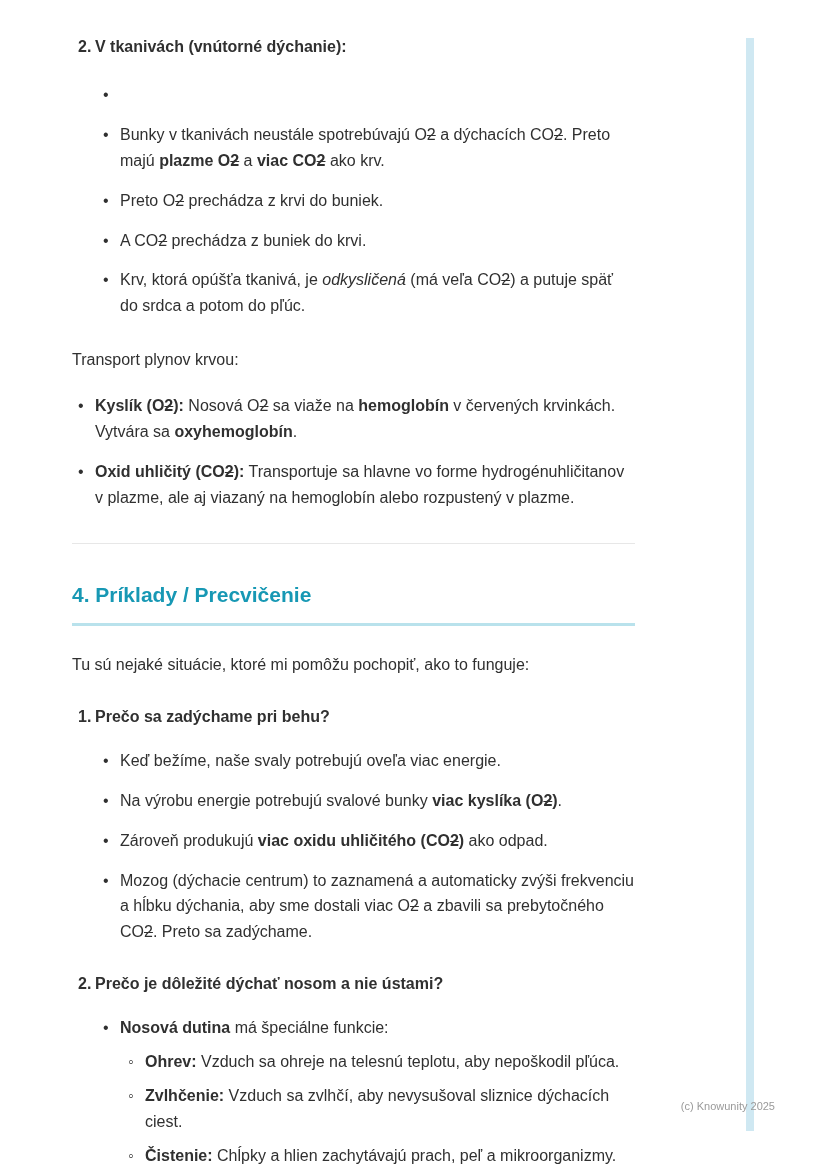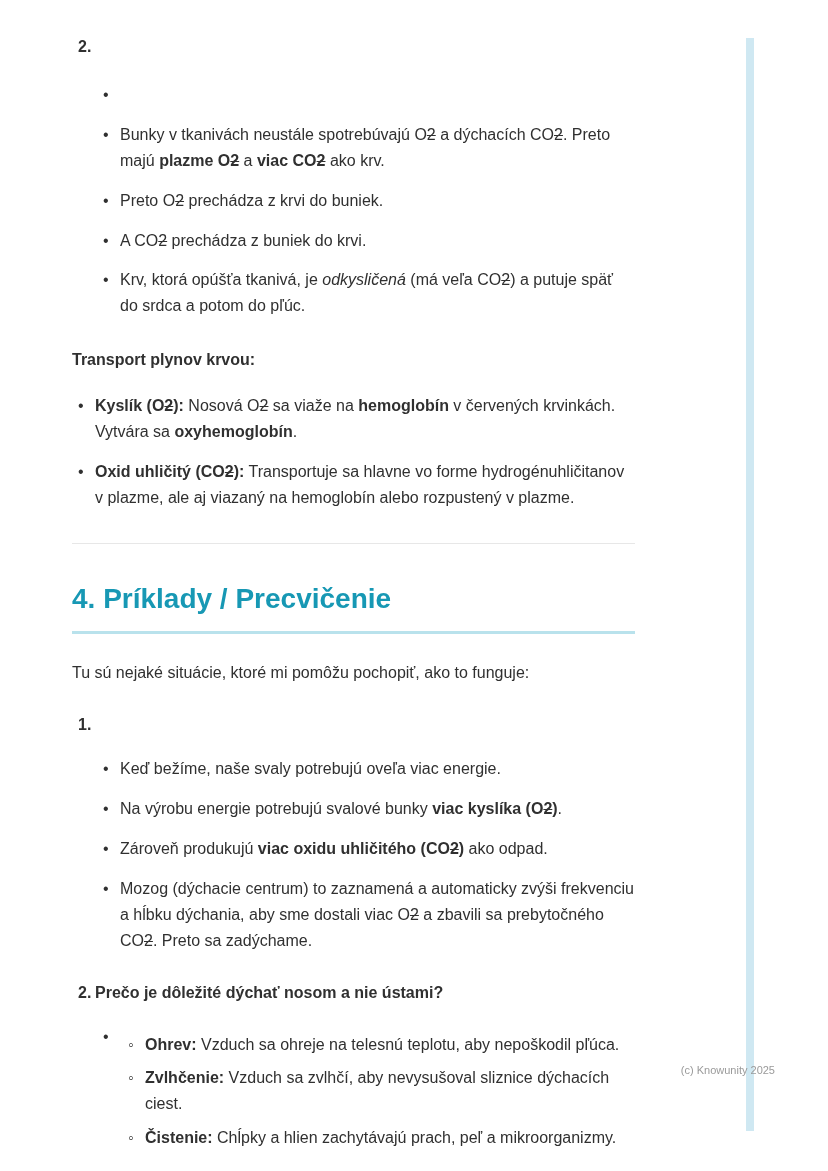--- a/index.html
+++ b/index.html
@@ -20,48 +20,49 @@
 
   ul.bullets{list-style:none;margin:0;padding:0;}
   ul.bullets>li{display:flex;margin-bottom:14px;}
   ul.bullets>li>.marker{flex:0 0 17px;}
   ul.bullets.lvl1>li{padding-left:6px;}
   ul.bullets.lvl2>li{padding-left:31px;}
   ul.subbullets{list-style:none;margin:6px 0 0 0;padding:0;}
   ul.subbullets>li{display:flex;margin-top:8px;padding-left:8px;}
   ul.subbullets>li>.marker{flex:0 0 17px;}
 
-  .subhead{font-weight:700;margin:28px 0 20px 0;}
+  .subhead{font-weight:400;margin:28px 0 20px 0;}
   hr.divider{border:none;border-top:1px solid #e7e7e7;margin:32px 0 0 0;}
 
   h1.h4-heading{
     color:var(--accent,#1798b4);
-    font-size:28px;line-height:1.2;font-weight:800;
+    font-size:21px;line-height:1.2;font-weight:800;
     margin:38px 0 0 0;padding-bottom:16px;
     border-bottom:3px solid var(--accent_light,#b9e2ec);
   }
   p.intro{margin:26px 0 16px 0;}
 
   .scrollbar{
     position:absolute;right:74px;top:38px;width:8px;height:1093px;
     background:var(--scrollbar,#cfe8f2);
   }
   .footer{
-    position:absolute;top:1064px;right:53px;
+    position:absolute;top:1100px;right:53px;
     font-size:11px;color:#9a9a9a;line-height:1.2;
   }
 </style>
 </head>
 <body>
 
 <div class="page">
   <main class="content">
 
     <div class="num-item">
       <span class="num">2.</span>
+      <span class="txt">V tkanivách (vnútorné dýchanie):</span>
     </div>
 
     <ul class="bullets lvl2">
       <li>
         <span class="marker">•</span>
       </li>
       <li>
         <span class="marker">•</span>
         <span class="txt"><span>Bunky v tkanivách neustále spotrebúvajú O</span><span class="s">2</span><span> a dýchacích CO</span><span class="s">2</span><span>. Preto majú </span><span class="b">plazme O</span><span class="b s">2</span><span> a </span><span class="b">viac CO</span><span class="b s">2</span><span> ako krv.</span></span>
       </li>
@@ -93,20 +94,21 @@
     </ul>
 
     <hr class="divider">
 
     <h1 class="h4-heading">4. Príklady / Precvičenie</h1>
 
     <p class="intro">Tu sú nejaké situácie, ktoré mi pomôžu pochopiť, ako to funguje:</p>
 
     <div class="num-item q-item">
       <span class="num">1.</span>
+      <span class="txt">Prečo sa zadýchame pri behu?</span>
     </div>
 
     <ul class="bullets lvl2">
       <li>
         <span class="marker">•</span>
         <span class="txt"><span>Keď bežíme, naše svaly potrebujú oveľa viac energie.</span></span>
       </li>
       <li>
         <span class="marker">•</span>
         <span class="txt"><span>Na výrobu energie potrebujú svalové bunky </span><span class="b">viac kyslíka (O</span><span class="b s">2</span><span class="b">)</span><span>.</span></span>
@@ -123,20 +125,21 @@
 
     <div class="num-item q-item">
       <span class="num">2.</span>
       <span class="txt">Prečo je dôležité dýchať nosom a nie ústami?</span>
     </div>
 
     <ul class="bullets lvl2">
       <li>
         <span class="marker">•</span>
         <span class="txt">
+          <span><span class="b">Nosová dutina</span><span> má špeciálne funkcie:</span></span>
           <ul class="subbullets">
             <li>
               <span class="marker">◦</span>
               <span class="txt"><span class="b">Ohrev:</span><span> Vzduch sa ohreje na telesnú teplotu, aby nepoškodil pľúca.</span></span>
             </li>
             <li>
               <span class="marker">◦</span>
               <span class="txt"><span class="b">Zvlhčenie:</span><span> Vzduch sa zvlhčí, aby nevysušoval sliznice dýchacích ciest.</span></span>
             </li>
             <li>

